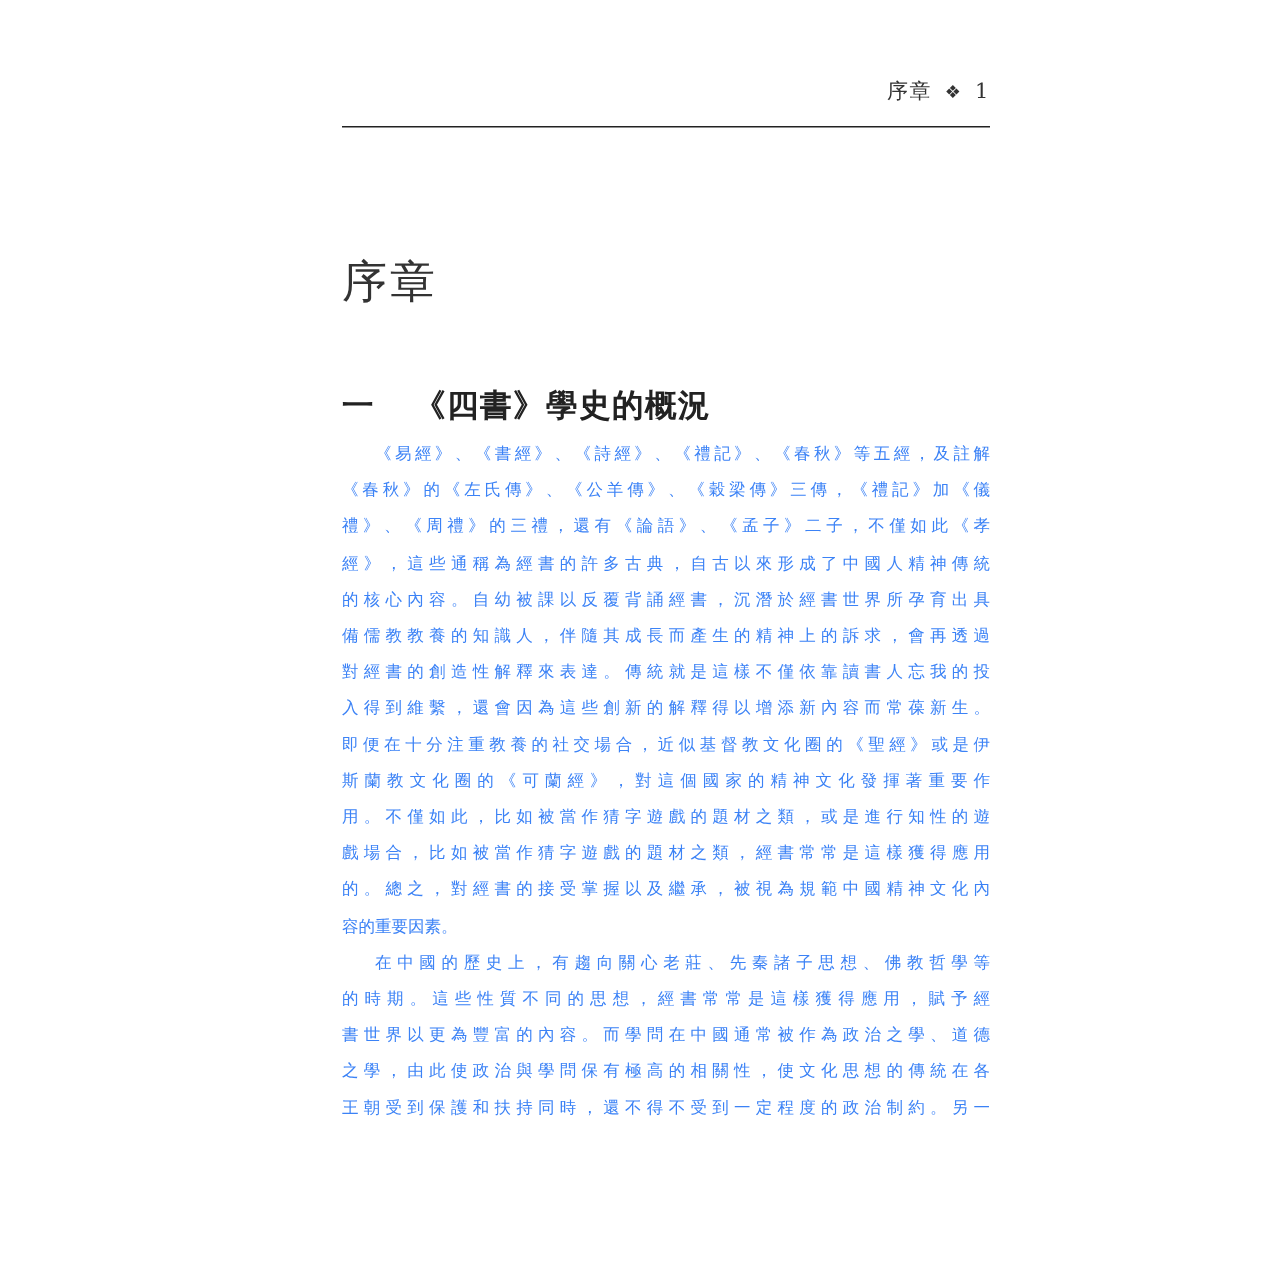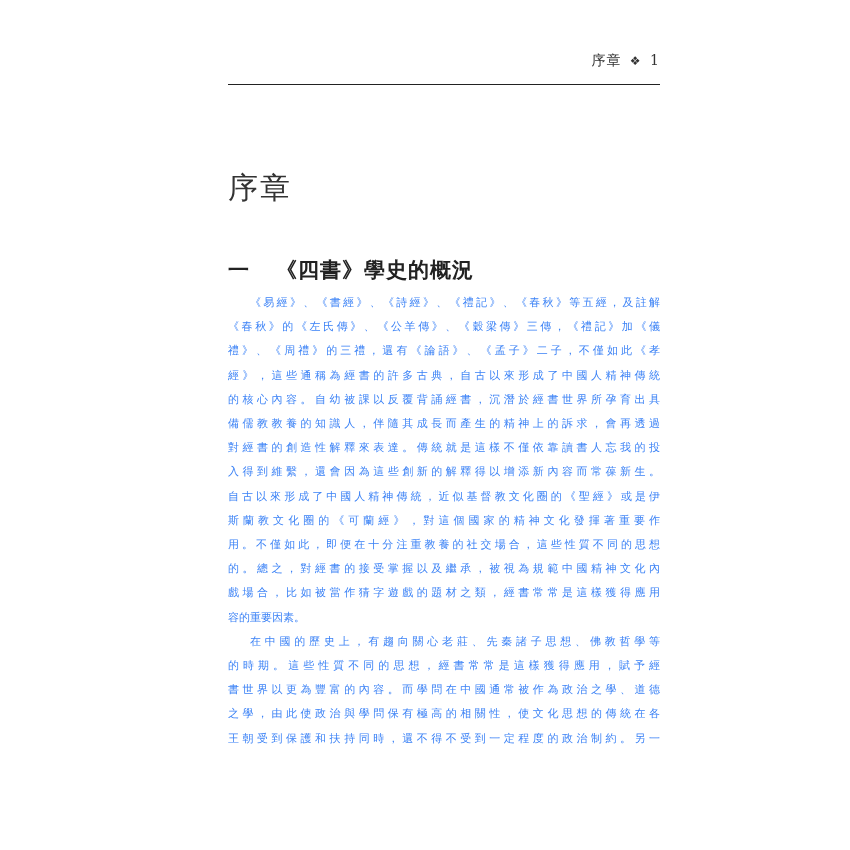--- a/index.html
+++ b/index.html
@@ -54,25 +54,25 @@
   <div class="body-text">
     <div>
       <span class="line indent">《易經》、《書經》、《詩經》、《禮記》、《春秋》等五經，及註解</span>
       <span class="line">《春秋》的《左氏傳》、《公羊傳》、《穀梁傳》三傳，《禮記》加《儀</span>
       <span class="line">禮》、《周禮》的三禮，還有《論語》、《孟子》二子，不僅如此《孝</span>
       <span class="line">經》，這些通稱為經書的許多古典，自古以來形成了中國人精神傳統</span>
       <span class="line">的核心內容。自幼被課以反覆背誦經書，沉潛於經書世界所孕育出具</span>
       <span class="line">備儒教教養的知識人，伴隨其成長而產生的精神上的訴求，會再透過</span>
       <span class="line">對經書的創造性解釋來表達。傳統就是這樣不僅依靠讀書人忘我的投</span>
       <span class="line">入得到維繫，還會因為這些創新的解釋得以增添新內容而常葆新生。</span>
-      <span class="line">自古以來形成了中國人精神傳統，近似基督教文化圈的《聖經》或是伊</span>
+      <span class="line">即便在十分注重教養的社交場合，近似基督教文化圈的《聖經》或是伊</span>
       <span class="line">斯蘭教文化圈的《可蘭經》，對這個國家的精神文化發揮著重要作</span>
-      <span class="line">用。不僅如此，即便在十分注重教養的社交場合，這些性質不同的思想</span>
+      <span class="line">用。不僅如此，比如被當作猜字遊戲的題材之類，或是進行知性的遊</span>
+      <span class="line">戲場合，比如被當作猜字遊戲的題材之類，經書常常是這樣獲得應用</span>
       <span class="line">的。總之，對經書的接受掌握以及繼承，被視為規範中國精神文化內</span>
-      <span class="line">戲場合，比如被當作猜字遊戲的題材之類，經書常常是這樣獲得應用</span>
       <span class="line last">容的重要因素。</span>
     </div>
     <div>
       <span class="line indent">在中國的歷史上，有趨向關心老莊、先秦諸子思想、佛教哲學等</span>
       <span class="line">的時期。這些性質不同的思想，經書常常是這樣獲得應用，賦予經</span>
       <span class="line">書世界以更為豐富的內容。而學問在中國通常被作為政治之學、道德</span>
       <span class="line">之學，由此使政治與學問保有極高的相關性，使文化思想的傳統在各</span>
       <span class="line">王朝受到保護和扶持同時，還不得不受到一定程度的政治制約。另一</span>
     </div>
   </div>

